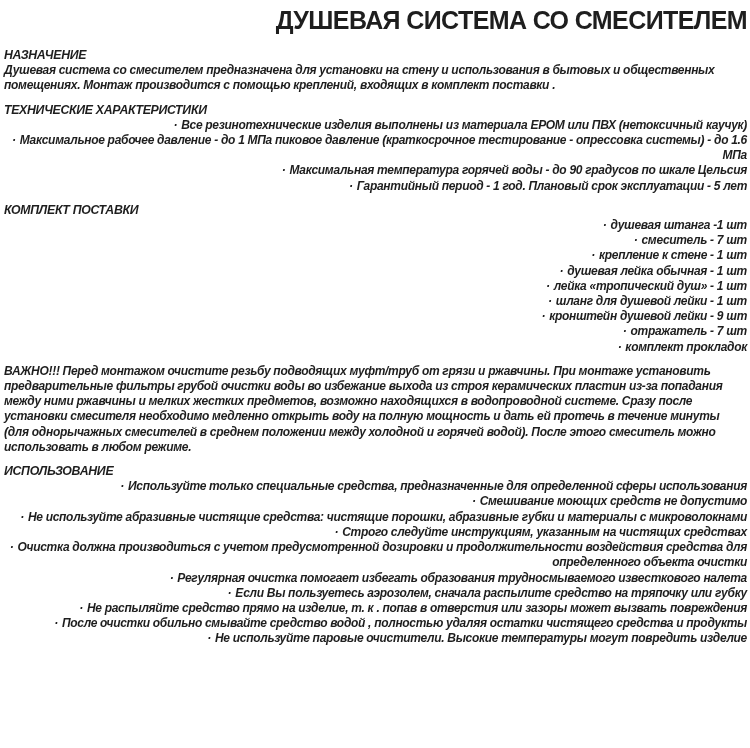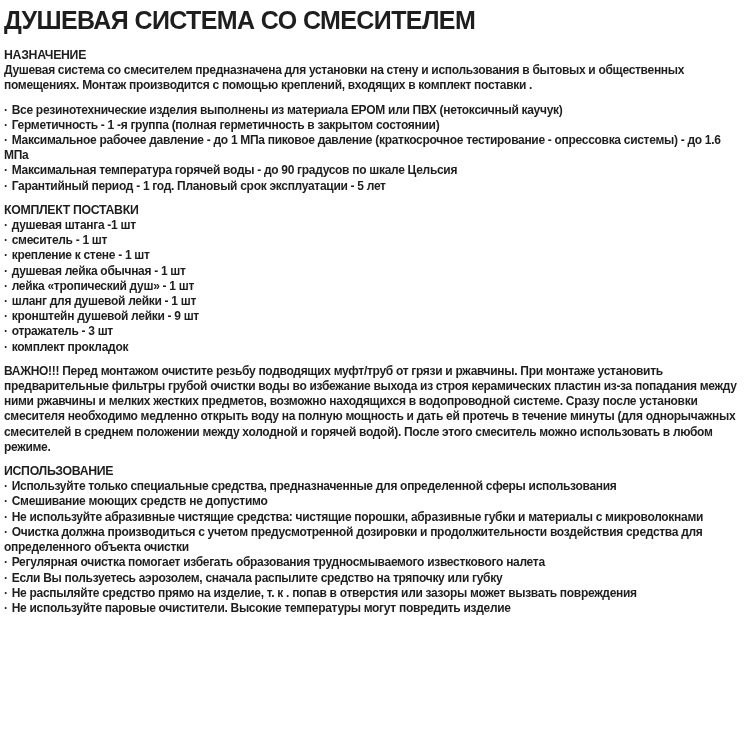--- a/index.html
+++ b/index.html
@@ -18,93 +18,97 @@
     letter-spacing: -0.3px;
     color: #1e1e1e;
   }
   .page {
     padding: 3px 3px 0 4px;
   }
   .title {
     font-size: 25px;
     line-height: 29px;
     letter-spacing: -0.6px;
-    text-align: left;
+    text-align: right;
     margin: 3px 0 13px 0;
   }
   .section {
     margin-top: 9px;
+    font-style: italic;
   }
   .section h2 {
     font-size: 12.3px;
     margin: 0;
     letter-spacing: -0.3px;
   }
   p {
     margin: 0;
   }
   ul {
     list-style: none;
     margin: 0;
     padding: 0;
+    text-align: right;
   }
   li .marker {
     display: inline-block;
     margin-right: 4px;
   }
 </style>
 </head>
 <body>
 
 <div class="page">
 
   <h1 class="title">ДУШЕВАЯ СИСТЕМА СО СМЕСИТЕЛЕМ</h1>
 
   <section class="section">
     <h2>НАЗНАЧЕНИЕ</h2>
     <p>Душевая система со смесителем предназначена для установки на стену и использования в бытовых и общественных помещениях. Монтаж производится с помощью креплений, входящих в комплект поставки .</p>
   </section>
 
   <section class="section">
+    <h2>ТЕХНИЧЕСКИЕ ХАРАКТЕРИСТИКИ</h2>
     <ul>
       <li><span class="marker">·</span><span>Все резинотехнические изделия выполнены из материала EPOM или ПВХ (нетоксичный каучук)</span></li>
-      <li><span class="marker">·</span><span>Герметичность - 1 -я группа (полная герметичность в закрытом состоянии)</span></li>
       <li><span class="marker">·</span><span>Максимальное рабочее давление - до 1 МПа пиковое давление (краткосрочное тестирование - опрессовка системы) - до 1.6 МПа</span></li>
       <li><span class="marker">·</span><span>Максимальная температура горячей воды - до 90 градусов по шкале Цельсия</span></li>
       <li><span class="marker">·</span><span>Гарантийный период - 1 год. Плановый срок эксплуатации - 5 лет</span></li>
     </ul>
   </section>
 
   <section class="section">
     <h2>КОМПЛЕКТ ПОСТАВКИ</h2>
     <ul>
       <li><span class="marker">·</span><span>душевая штанга -1 шт</span></li>
-      <li><span class="marker">·</span><span>смеситель - 1 шт</span></li>
+      <li><span class="marker">·</span><span>смеситель - 7 шт</span></li>
       <li><span class="marker">·</span><span>крепление к стене - 1 шт</span></li>
       <li><span class="marker">·</span><span>душевая лейка обычная - 1 шт</span></li>
       <li><span class="marker">·</span><span>лейка «тропический душ» - 1 шт</span></li>
       <li><span class="marker">·</span><span>шланг для душевой лейки - 1 шт</span></li>
       <li><span class="marker">·</span><span>кронштейн душевой лейки - 9 шт</span></li>
-      <li><span class="marker">·</span><span>отражатель - 3 шт</span></li>
+      <li><span class="marker">·</span><span>отражатель - 7 шт</span></li>
       <li><span class="marker">·</span><span>комплект прокладок</span></li>
     </ul>
   </section>
 
   <section class="section">
     <p>ВАЖНО!!! Перед монтажом очистите резьбу подводящих муфт/труб от грязи и ржавчины. При монтаже установить предварительные фильтры грубой очистки воды во избежание выхода из строя керамических пластин из-за попадания между ними ржавчины и мелких жестких предметов, возможно находящихся в водопроводной системе. Сразу после установки смесителя необходимо медленно открыть воду на полную мощность и дать ей протечь в течение минуты (для однорычажных смесителей в среднем положении между холодной и горячей водой). После этого смеситель можно использовать в любом режиме.</p>
   </section>
 
   <section class="section">
     <h2>ИСПОЛЬЗОВАНИЕ</h2>
     <ul>
       <li><span class="marker">·</span><span>Используйте только специальные средства, предназначенные для определенной сферы использования</span></li>
       <li><span class="marker">·</span><span>Смешивание моющих средств не допустимо</span></li>
       <li><span class="marker">·</span><span>Не используйте абразивные чистящие средства: чистящие порошки, абразивные губки и материалы с микроволокнами</span></li>
+      <li><span class="marker">·</span><span>Строго следуйте инструкциям, указанным на чистящих средствах</span></li>
       <li><span class="marker">·</span><span>Очистка должна производиться с учетом предусмотренной дозировки и продолжительности воздействия средства для определенного объекта очистки</span></li>
       <li><span class="marker">·</span><span>Регулярная очистка помогает избегать образования трудносмываемого известкового налета</span></li>
       <li><span class="marker">·</span><span>Если Вы пользуетесь аэрозолем, сначала распылите средство на тряпочку или губку</span></li>
       <li><span class="marker">·</span><span>Не распыляйте средство прямо на изделие, т. к . попав в отверстия или зазоры может вызвать повреждения</span></li>
+      <li><span class="marker">·</span><span>После очистки обильно смывайте средство водой , полностью удаляя остатки чистящего средства и продукты</span></li>
       <li><span class="marker">·</span><span>Не используйте паровые очистители. Высокие температуры могут повредить изделие</span></li>
 
     </ul>
   </section>
 
 </div>
 
 </body></html>

